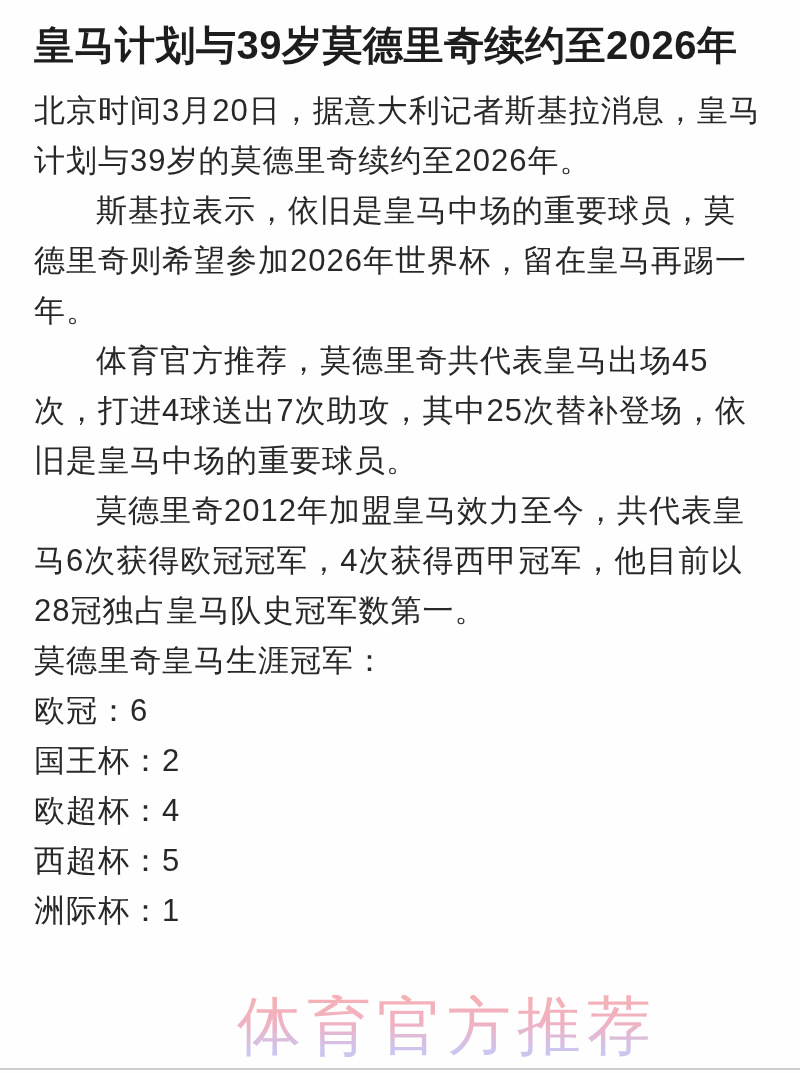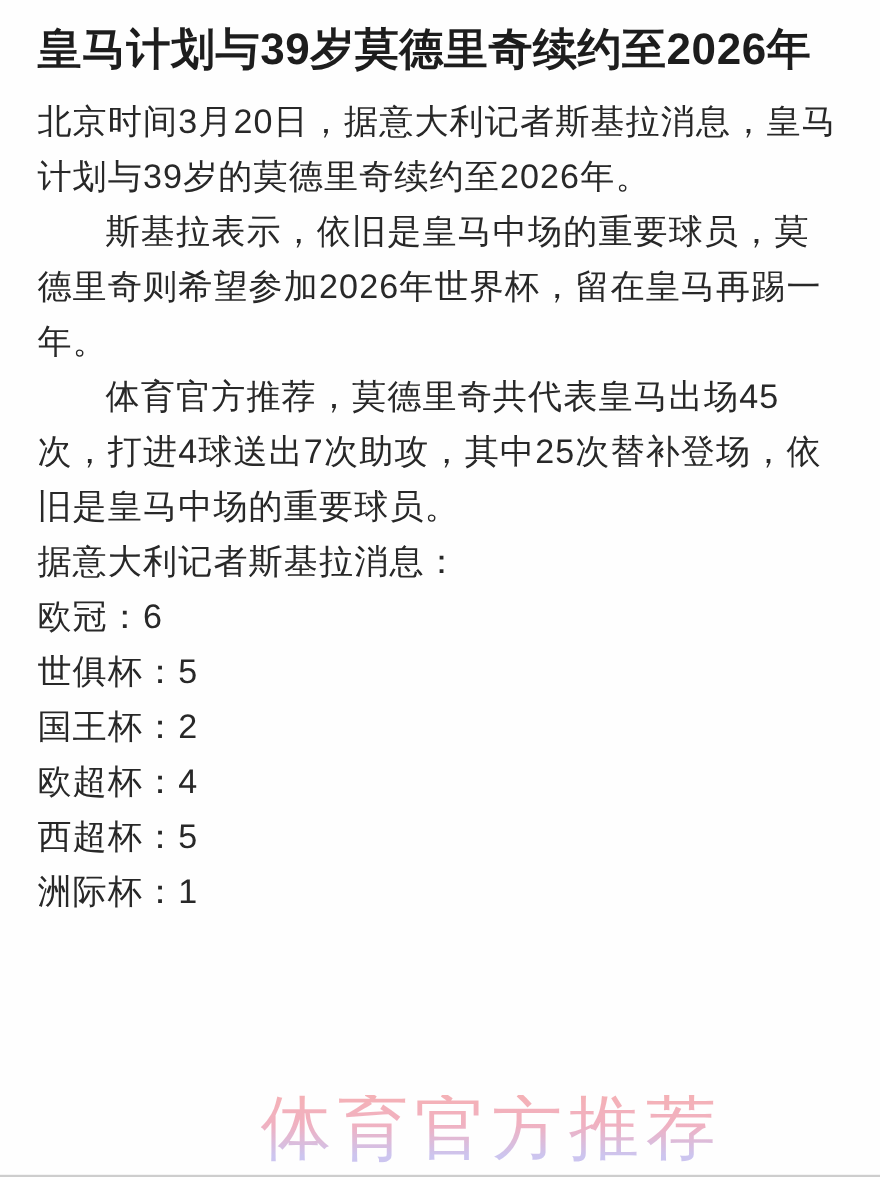--- a/index.html
+++ b/index.html
@@ -74,26 +74,26 @@
 </head>
 <body>
 
 <div class="article">
   <h1 class="title">皇马计划与39岁莫德里奇续约至2026年</h1>
 
   <div class="content">
     <p class="para">北京时间3月20日，据意大利记者斯基拉消息，皇马计划与39岁的莫德里奇续约至2026年。</p>
     <p class="para indent">斯基拉表示，依旧是皇马中场的重要球员，莫德里奇则希望参加2026年世界杯，留在皇马再踢一年。</p>
     <p class="para indent">体育官方推荐，莫德里奇共代表皇马出场45次，打进4球送出7次助攻，其中25次替补登场，依旧是皇马中场的重要球员。</p>
+    <p class="para indent">莫德里奇2012年加盟皇马效力至今，共代表皇马6次获得欧冠冠军，4次获得西甲冠军，他目前以28冠独占皇马队史冠军数第一。</p>
 
-    <p class="stat-line stats-heading">据意大利记者斯基拉消息：</p>
+    <p class="stat-line stats-heading">莫德里奇皇马生涯冠军：</p>
 
     <div class="stats-list">
       <p class="stat-line">欧冠：6</p>
-      <p class="stat-line">世俱杯：5</p>
       <p class="stat-line">国王杯：2</p>
       <p class="stat-line">欧超杯：4</p>
       <p class="stat-line">西超杯：5</p>
       <p class="stat-line">洲际杯：1</p>
     </div>
   </div>
 </div>
 
 <div class="watermark">体育官方推荐</div>
 

